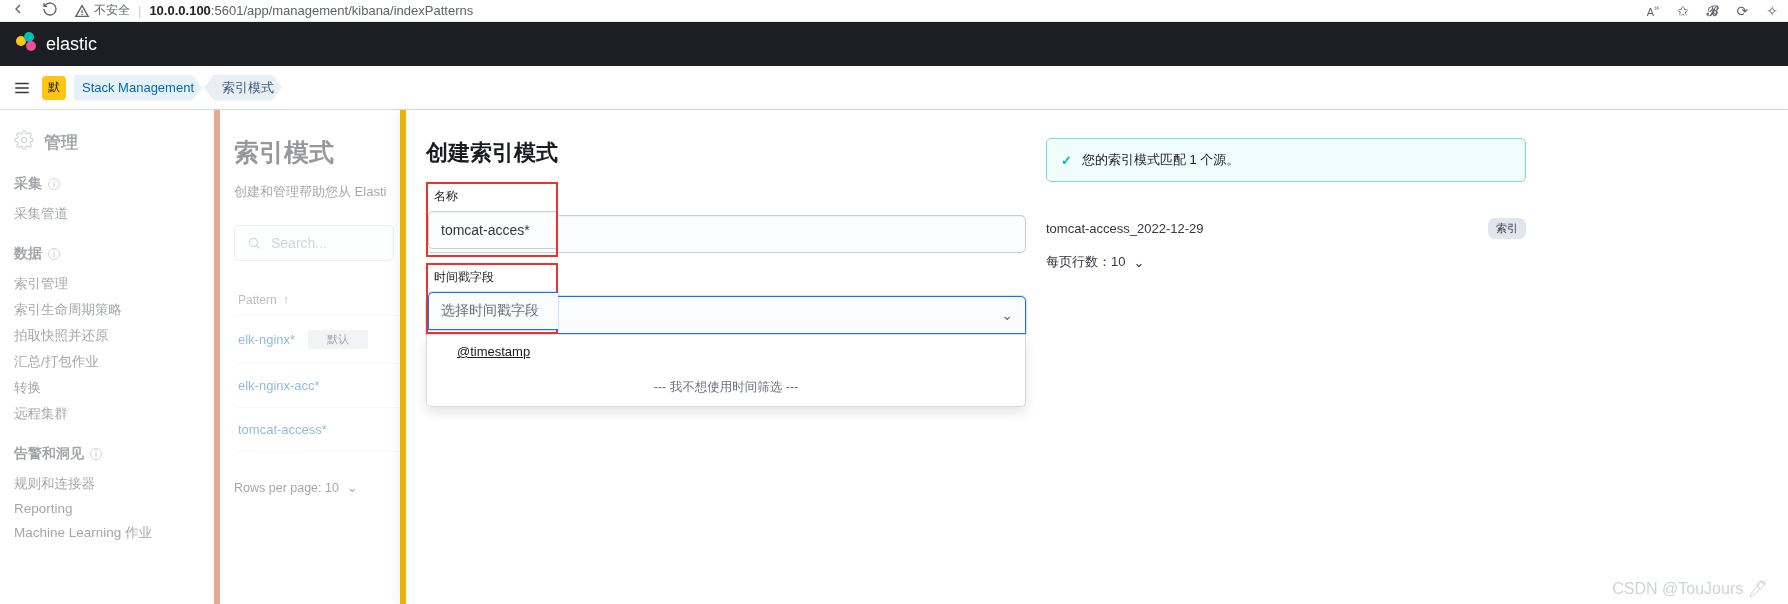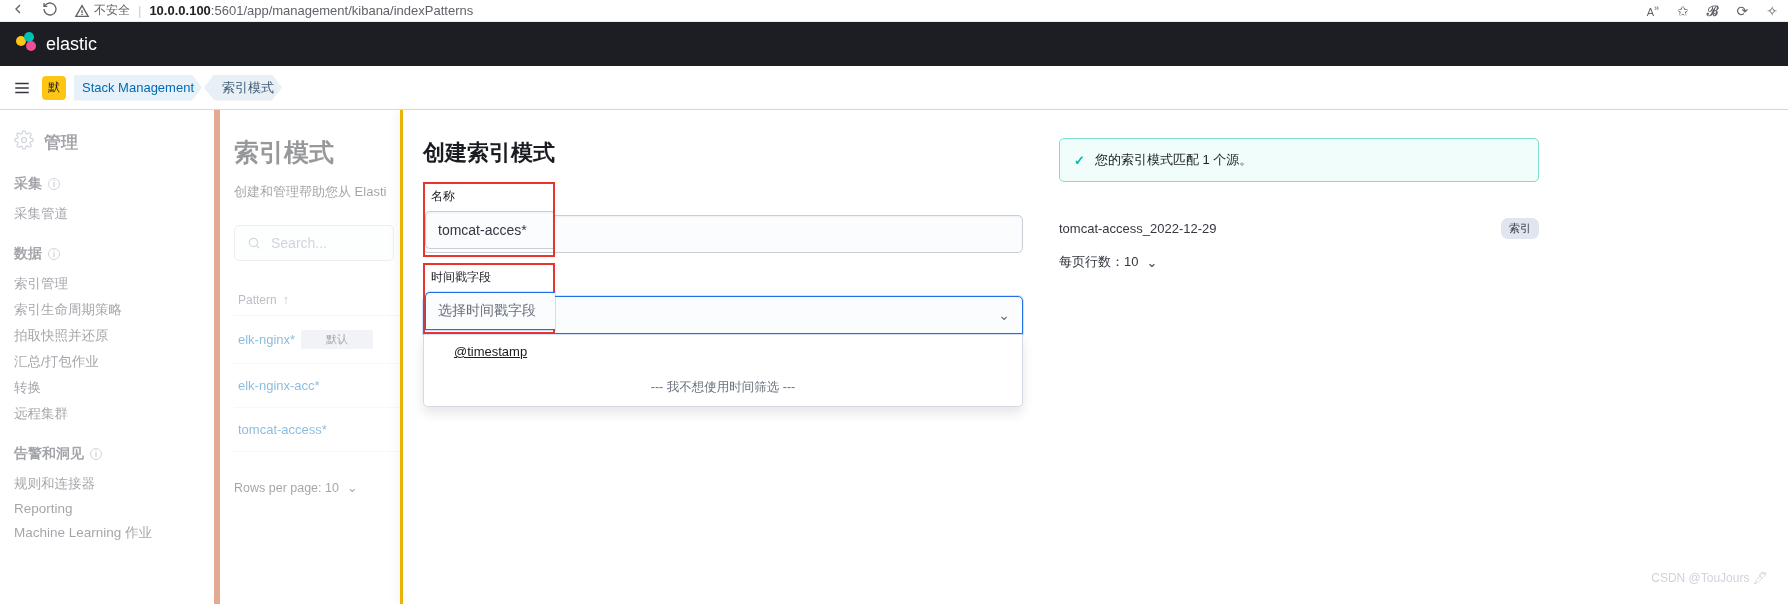--- a/index.html
+++ b/index.html
@@ -39,26 +39,26 @@
 .sidebar .mgmt-head .gear { color: #98a2b3; }
 .sidebar .section-title { display:flex; align-items:center; gap:6px; font-size: 14px; font-weight: 600; color: #343741; margin-top: 18px; margin-bottom: 8px; }
 .sidebar .section-title .info { width:12px; height:12px; border:1px solid #98a2b3; border-radius:50%; font-size:9px; display:inline-flex; align-items:center; justify-content:center; color:#98a2b3;}
 .sidebar .nav-item { padding: 4px 0; color: #343741; cursor: pointer; }
 
 .center-col { width: 180px; padding: 26px 0 0 14px; }
 .center-col h1 { font-size: 25px; font-weight: 700; color: #1a1c21; margin-bottom: 14px; }
 .center-col .desc { font-size: 13px; color: #343741; margin-bottom: 24px; white-space: nowrap; }
 .search-input { height: 36px; border:1px solid #d3dae6; border-radius:5px; display:flex; align-items:center; padding:0 12px; gap:10px; color:#98a2b3; font-size:14px; width: 160px; margin-bottom: 24px; background:#fbfcfd;}
 .pattern-head { font-size:12px; color:#69707d; display:flex; align-items:center; gap:6px; padding: 8px 4px; border-bottom:1px solid #eee; }
-.pattern-row { padding: 14px 4px; border-bottom:1px solid #eef0f3; font-size:13px; display:flex; align-items:center; gap:6px;}
+.pattern-row { padding: 14px 4px; border-bottom:1px solid #eef0f3; font-size:13px; display:flex; align-items:center; gap:13px;}
 .pattern-row a { color:#006bb4; text-decoration:none; }
-.default-badge { background:#e0e5ee; color:#343741; font-size:11px; padding:2px 25px; border-radius:2px;}
+.default-badge { background:#e0e5ee; color:#343741; font-size:11px; padding:2px 19px; border-radius:2px;}
 .rows-per { font-size:12.5px; color:#343741; margin-top:28px; display:flex; align-items:center; gap:8px;}
 
-.flyout { z-index:10; background:#fff; flex:1; border-left: 3px solid #eab308; box-shadow: -4px 0 10px rgba(0,0,0,0.04); padding: 28px 20px; display:flex; gap: 36px; }
+.flyout { z-index:10; background:#fff; flex:1; border-left: 6px solid #eab308; box-shadow: -4px 0 10px rgba(0,0,0,0.04); padding: 28px 20px; display:flex; gap: 20px; }
 .flyout-left { flex: 1; max-width: 600px; }
 .flyout h2 { font-size: 22px; font-weight:700; color:#1a1c21; margin-bottom: 14px;}
 .field-label { font-size: 12px; color:#1a1c21; margin-bottom:6px; }
 .redbox { border: 2px solid #e7352c; padding-bottom:2px; margin-bottom:-2px; position:relative; z-index:2; }
 .redbox-title { width:132px; }
 .name-input { width: 100%; height:38px; border:1px solid #c9cdd6; border-radius:5px; padding:0 12px; font-size:14px; color:#343741; background:#fbfcfd; box-shadow: inset 0 1px 2px rgba(0,0,0,0.05);}
 .name-row { display:flex; flex-direction:column; }
 .help-text { font-size:11.5px; color:#69707d; margin-top:6px; }
 .ts-label-row { margin-top: 10px; }
 .ts-select { height: 38px; border:1px solid #1f6feb; border-radius:5px 5px 0 0; padding:0 12px; font-size:14px; color:#69707d; display:flex; align-items:center; justify-content:space-between; background:#fbfcfd; box-shadow: 0 0 0 1px #1f6feb33;}
@@ -69,21 +69,21 @@
 
 .flyout-right { width: 480px; }
 .callout { border:1px solid #7dded0; border-radius:5px; padding: 12px 14px; display:flex; align-items:center; gap:10px; background:#f0fdfa; color:#1a1c21; font-size:13px; margin-bottom: 30px;}
 .callout .check { color:#00bfb3; font-weight:bold; }
 .match-row { display:flex; align-items:center; justify-content:space-between; padding: 6px 0 14px; }
 .match-row .name { font-size:13px; color:#343741; }
 .match-row .name .suffix { color:#343741; }
 .idx-badge { background:#e0e5ee; color:#343741; font-size:11px; padding:3px 8px; border-radius:7px;}
 .perpage { font-size:13px; color:#343741; display:flex; align-items:center; gap:8px; }
 
-.watermark { position:absolute; right: 20px; bottom: 19px; font-size:12px; color: #cfd3da; z-index: 30;}
+.watermark { position:absolute; right: 20px; bottom: 6px; font-size:16px; color: #cfd3da; z-index: 30;}
 </style>
 </head>
 <body>
 
 <div class="browser-bar">
   <div class="nav-icons">
     <span><svg viewBox="0 0 24 24" fill="none" stroke="#5f6368" stroke-width="2">
           <path d="M15 18l-6-6 6-6"></path>
         </svg></span>
     <span><svg viewBox="0 0 24 24" fill="none" stroke="#5f6368" stroke-width="2">

